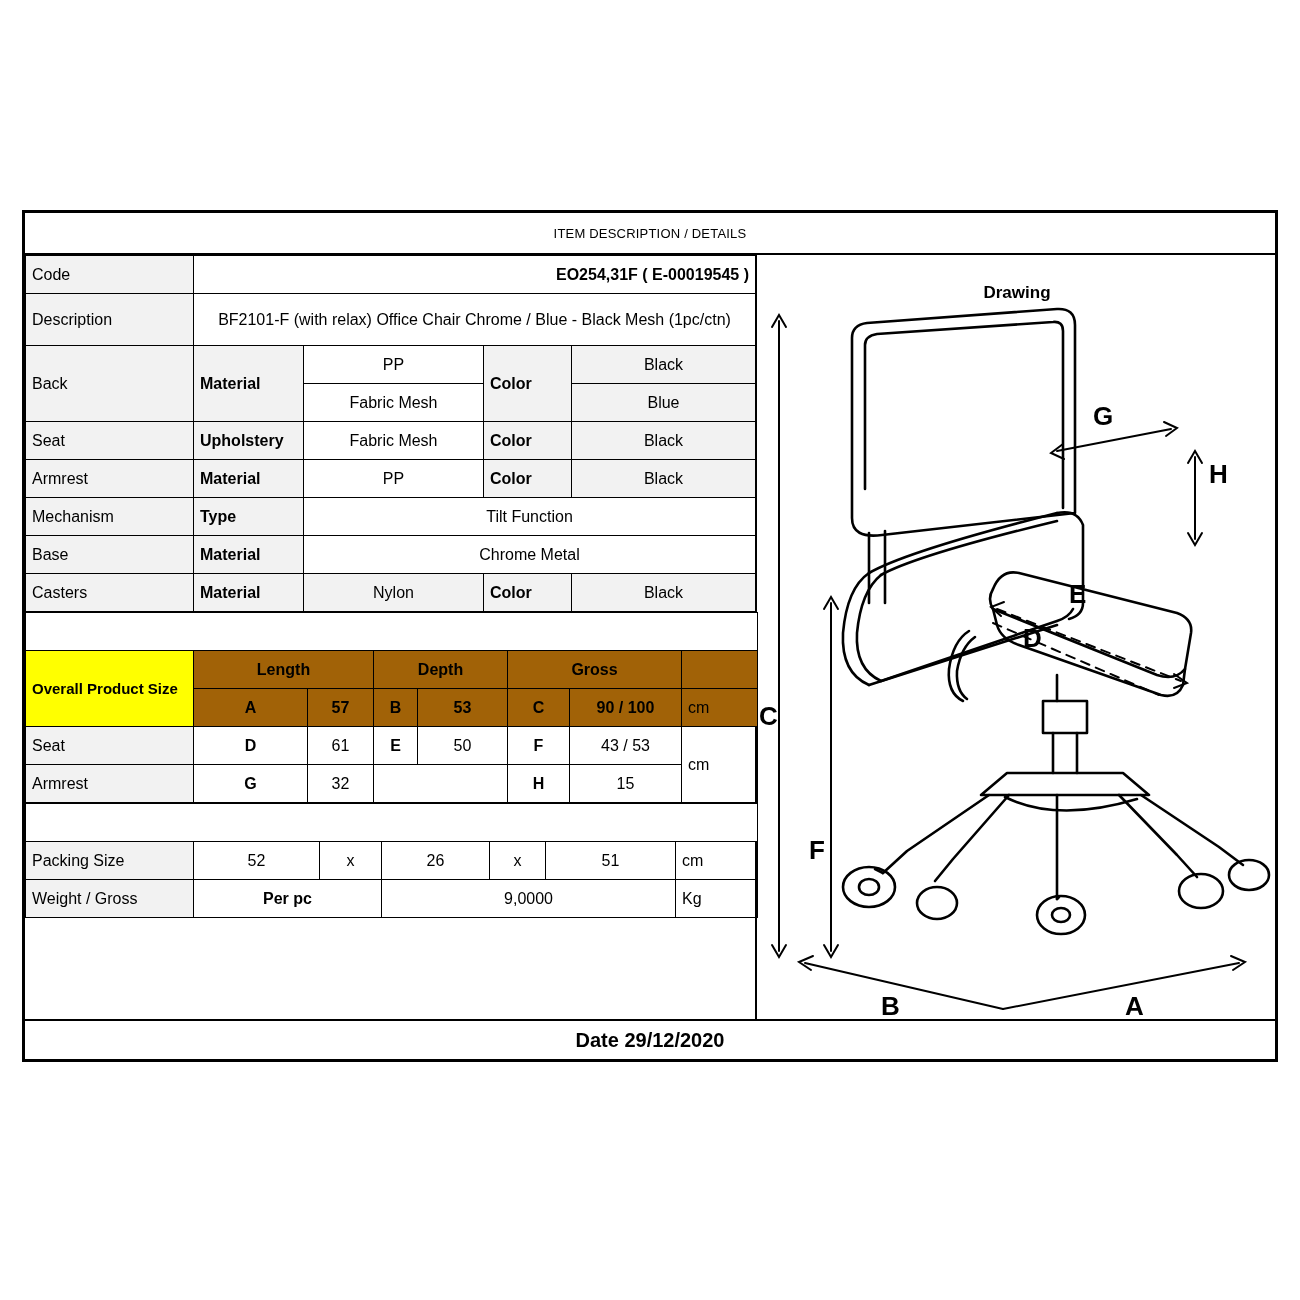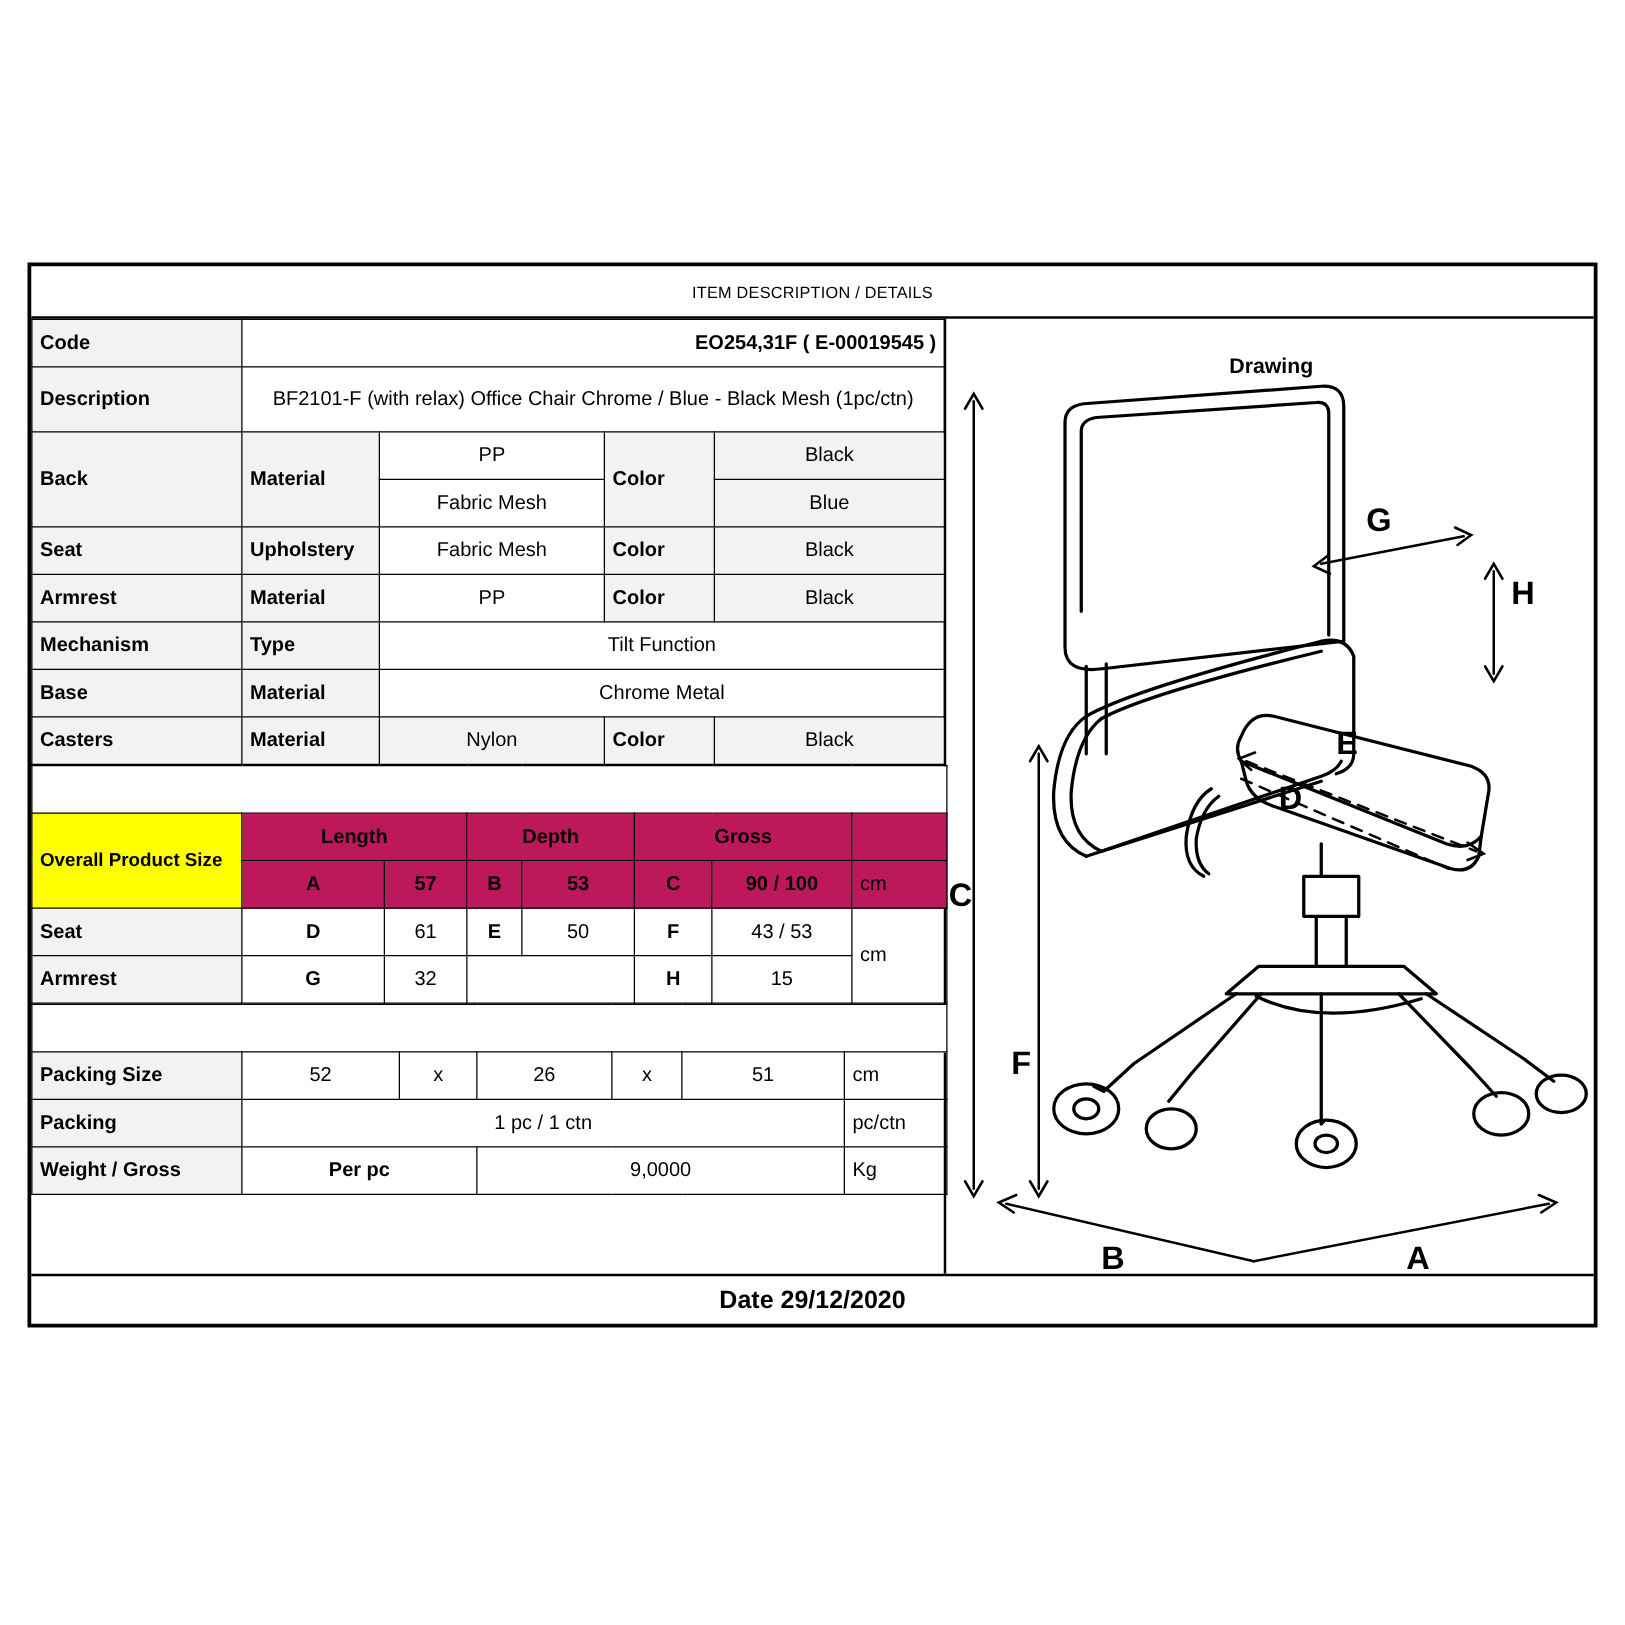--- a/index.html
+++ b/index.html
@@ -66,34 +66,34 @@
   }
   table.t td {
     border: 1.5px solid #000;
     font-size: 16px;
     padding: 3px 6px;
     height: 38px;
     box-sizing: border-box;
     vertical-align: middle;
   }
   .lbl {
-    font-weight: bold;
+    font-weight: normal;
     background: #f2f2f2;
     width: 170px;
   }
   .lbl2 {
     font-weight: bold;
     background: #f2f2f2;
   }
   .ctr { text-align: center; }
   .shade { background: #f2f2f2; }
   .bold { font-weight: bold; }
   .code-cell { font-weight: bold; text-align: right; font-size: 18px; }
   .desc-cell { text-align: center; font-size: 16px; line-height: 1.2; }
-  .yellow { background: #be185d; font-weight: bold; text-align: center; }
+  .yellow { background: #a16207; font-weight: bold; text-align: center; }
   .yellow-lbl { background: #ffff00; font-weight: bold; }
   .spacer-row td { border: none; height: 14px; background: #fff; }
   .date-bar {
     border-top: 2px solid #000;
     height: 38px;
     display: flex;
     align-items: center;
     justify-content: center;
     font-weight: bold;
     font-size: 20px;
@@ -246,25 +246,20 @@
           <tr>
             <td class="lbl">Packing Size</td>
             <td class="ctr">52</td>
             <td class="ctr">x</td>
             <td class="ctr">26</td>
             <td class="ctr">x</td>
             <td class="ctr">51</td>
             <td style="text-align:left">cm</td>
           </tr>
           <tr>
-            <td class="lbl">Packing</td>
-            <td class="ctr" colspan="5">1 pc / 1 ctn</td>
-            <td style="text-align:left">pc/ctn</td>
-          </tr>
-          <tr>
             <td class="lbl">Weight / Gross</td>
             <td class="ctr bold" colspan="2">Per pc</td>
             <td class="ctr" colspan="3">9,0000</td>
             <td style="text-align:left">Kg</td>
           </tr>
         </tbody>
       </table>
 
     </div>
 

